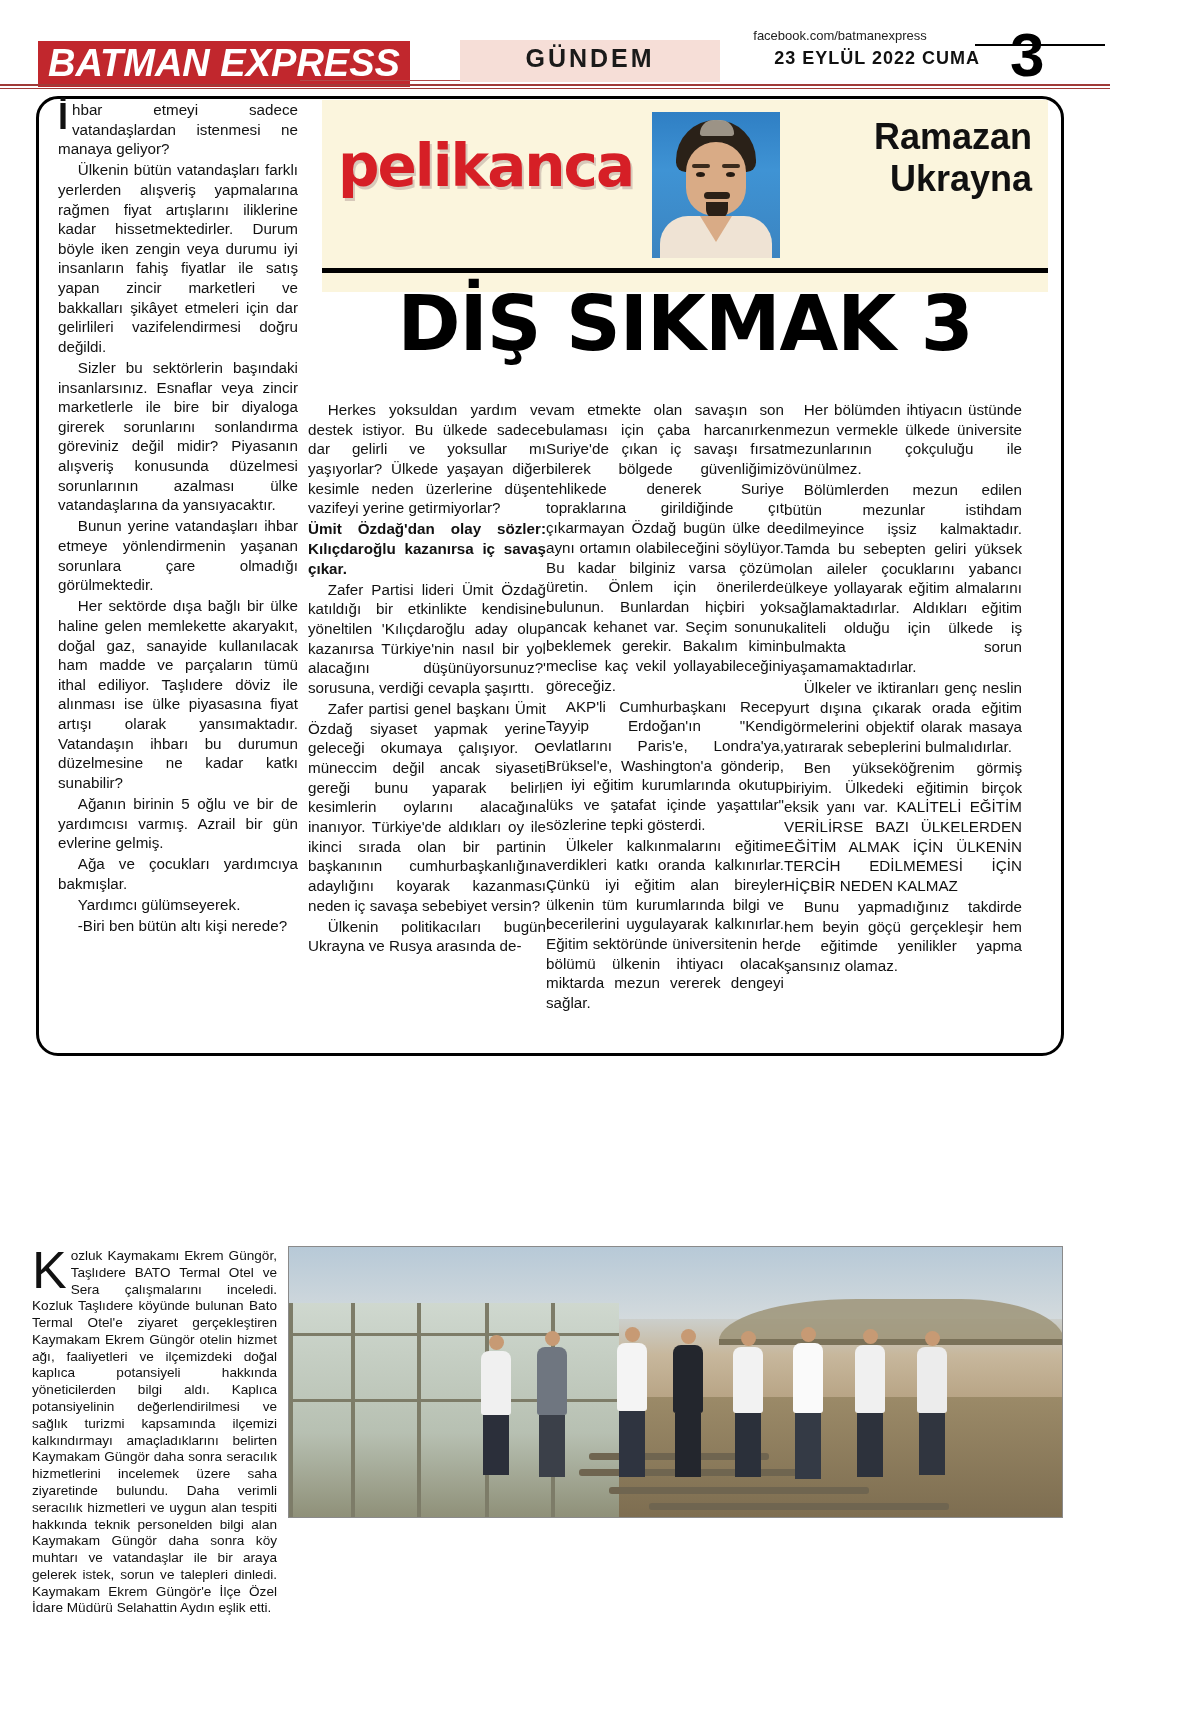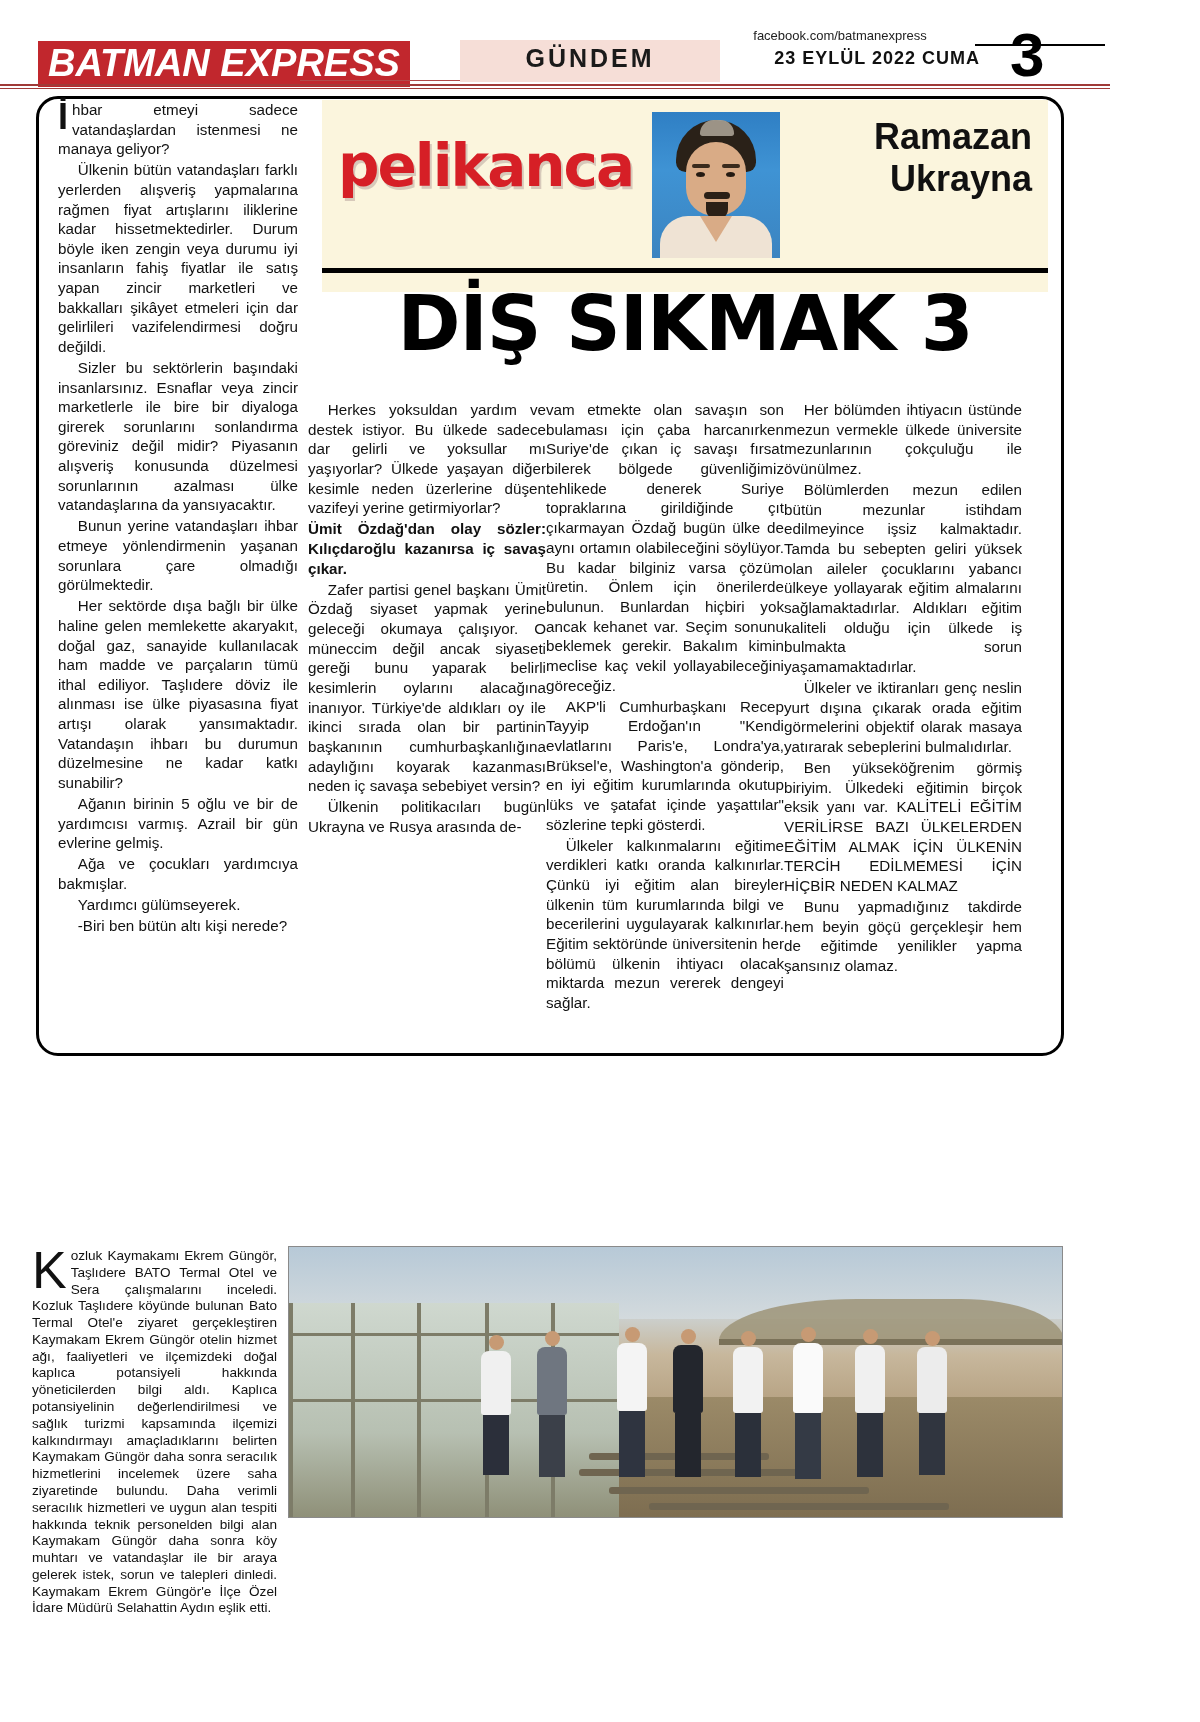--- a/index.html
+++ b/index.html
@@ -270,20 +270,21 @@
     </div>
   </div>
 
   <div class="black-rule"></div>
   <div class="headline-main">DİŞ SIKMAK 3</div>
 
   <div class="art-cols">
     <div class="art-col">
       <p>Herkes yoksuldan yardım ve destek istiyor. Bu ülkede sadece dar gelirli ve yoksullar mı yaşıyorlar? Ülkede yaşayan diğer kesimle neden üzerlerine düşen vazifeyi yerine getirmiyorlar?</p>
       <p class="b">Ümit Özdağ'dan olay sözler: Kılıçdaroğlu kazanırsa iç savaş çıkar.</p>
+      <p>Zafer Partisi lideri Ümit Özdağ katıldığı bir etkinlikte kendisine yöneltilen 'Kılıçdaroğlu aday olup kazanırsa Türkiye'nin nasıl bir yol alacağını düşünüyorsunuz?' sorusuna, verdiği cevapla şaşırttı.</p>
       <p>Zafer partisi genel başkanı Ümit Özdağ siyaset yapmak yerine geleceği okumaya çalışıyor. O müneccim değil ancak siyaseti gereği bunu yaparak belirli kesimlerin oylarını alacağına inanıyor. Türkiye'de aldıkları oy ile ikinci sırada olan bir partinin başkanının cumhurbaşkanlığına adaylığını koyarak kazanması neden iç savaşa sebebiyet versin?</p>
       <p>Ülkenin politikacıları bugün Ukrayna ve Rusya arasında de-</p>
     </div>
     <div class="art-col">
       <p class="nodent" style="text-indent:0">vam etmekte olan savaşın son bulaması için çaba harcanırken Suriye'de çıkan iç savaşı fırsat bilerek bölgede güvenliğimiz tehlikede denerek Suriye topraklarına girildiğinde çıt çıkarmayan Özdağ bugün ülke de aynı ortamın olabileceğini söylüyor. Bu kadar bilginiz varsa çözüm üretin. Önlem için önerilerde bulunun. Bunlardan hiçbiri yok ancak kehanet var. Seçim sonunu beklemek gerekir. Bakalım kimin meclise kaç vekil yollayabileceğini göreceğiz.</p>
       <p>AKP'li Cumhurbaşkanı Recep Tayyip Erdoğan'ın "Kendi evlatlarını Paris'e, Londra'ya, Brüksel'e, Washington'a gönderip, en iyi eğitim kurumlarında okutup lüks ve şatafat içinde yaşattılar" sözlerine tepki gösterdi.</p>
       <p>Ülkeler kalkınmalarını eğitime verdikleri katkı oranda kalkınırlar. Çünkü iyi eğitim alan bireyler ülkenin tüm kurumlarında bilgi ve becerilerini uygulayarak kalkınırlar. Eğitim sektöründe üniversitenin her bölümü ülkenin ihtiyacı olacak miktarda mezun vererek dengeyi sağlar.</p>
     </div>
     <div class="art-col">
       <p>Her bölümden ihtiyacın üstünde mezun vermekle ülkede üniversite mezunlarının çokçuluğu ile övünülmez.</p>

